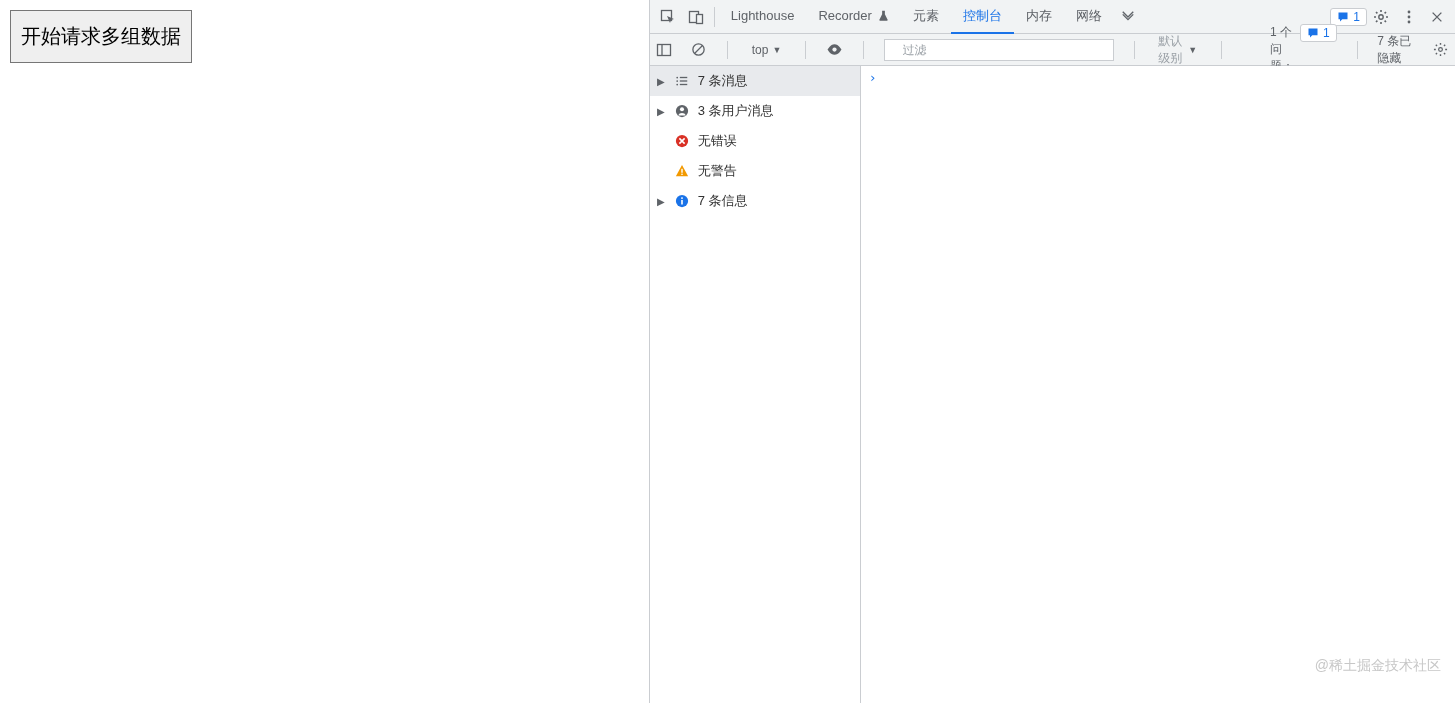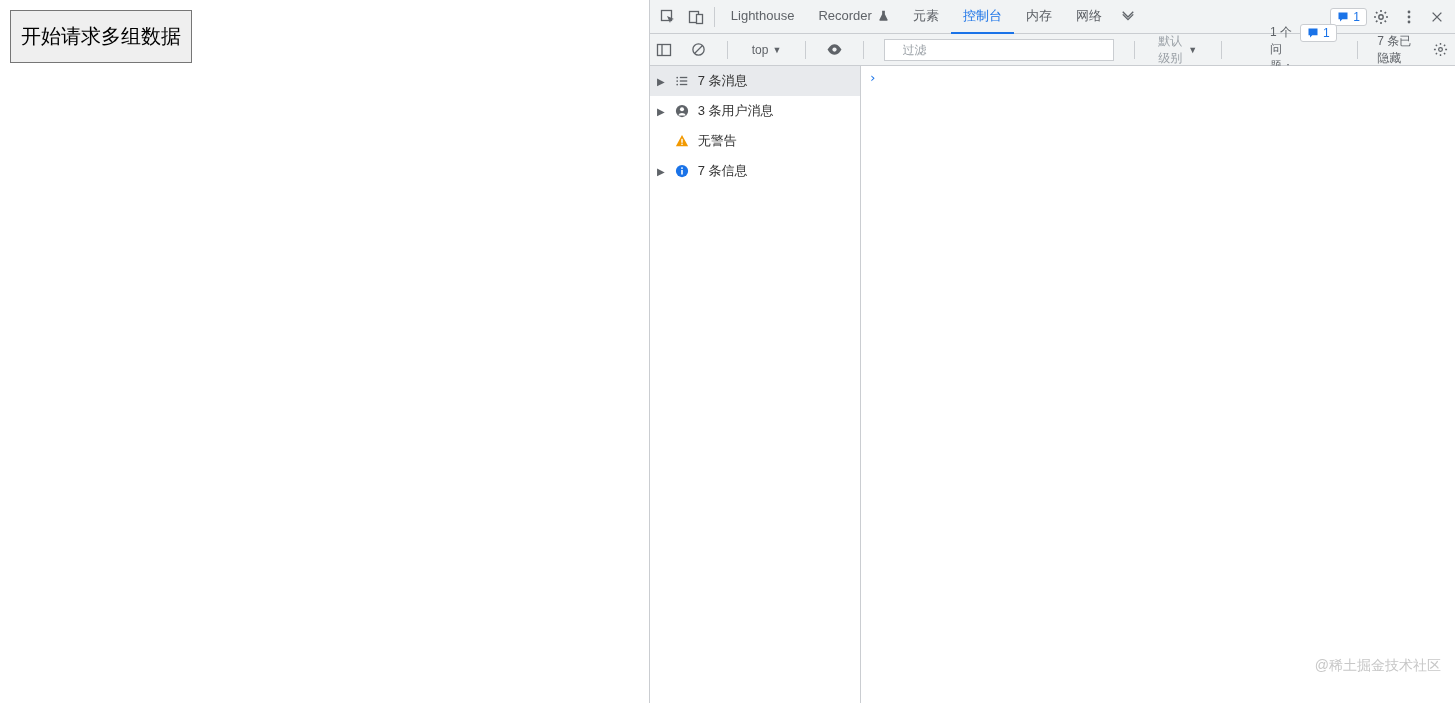--- a/index.html
+++ b/index.html
@@ -335,20 +335,30 @@
         <span class="ic">
           <svg width="14" height="14" viewBox="0 0 16 16">
               <circle cx="8" cy="8" r="7" fill="#5f6368"></circle>
               <circle cx="8" cy="6" r="2.3" fill="#fff"></circle>
               <path d="M3.5 13 a5 5 0 0 1 9 0 Z" fill="#fff"></path>
             </svg>
         </span>
         <span>3 条用户消息</span>
       </div>
 
+      <div class="sb-row">
+        <span class="tri hidden">▶</span>
+        <span class="ic">
+          <svg width="14" height="14" viewBox="0 0 16 16">
+              <circle cx="8" cy="8" r="7" fill="#d93025"></circle>
+              <path d="M5 5 L11 11 M11 5 L5 11" stroke="#fff" stroke-width="1.8"></path>
+            </svg>
+        </span>
+        <span>无错误</span>
+      </div>
 
       <div class="sb-row">
         <span class="tri hidden">▶</span>
         <span class="ic">
           <svg width="14" height="14" viewBox="0 0 16 16">
               <path d="M8 1 L15 14 H1 Z" fill="#f29900"></path>
               <rect x="7.2" y="5.5" width="1.6" height="4.5" fill="#fff"></rect>
               <rect x="7.2" y="11" width="1.6" height="1.6" fill="#fff"></rect>
             </svg>
         </span>

